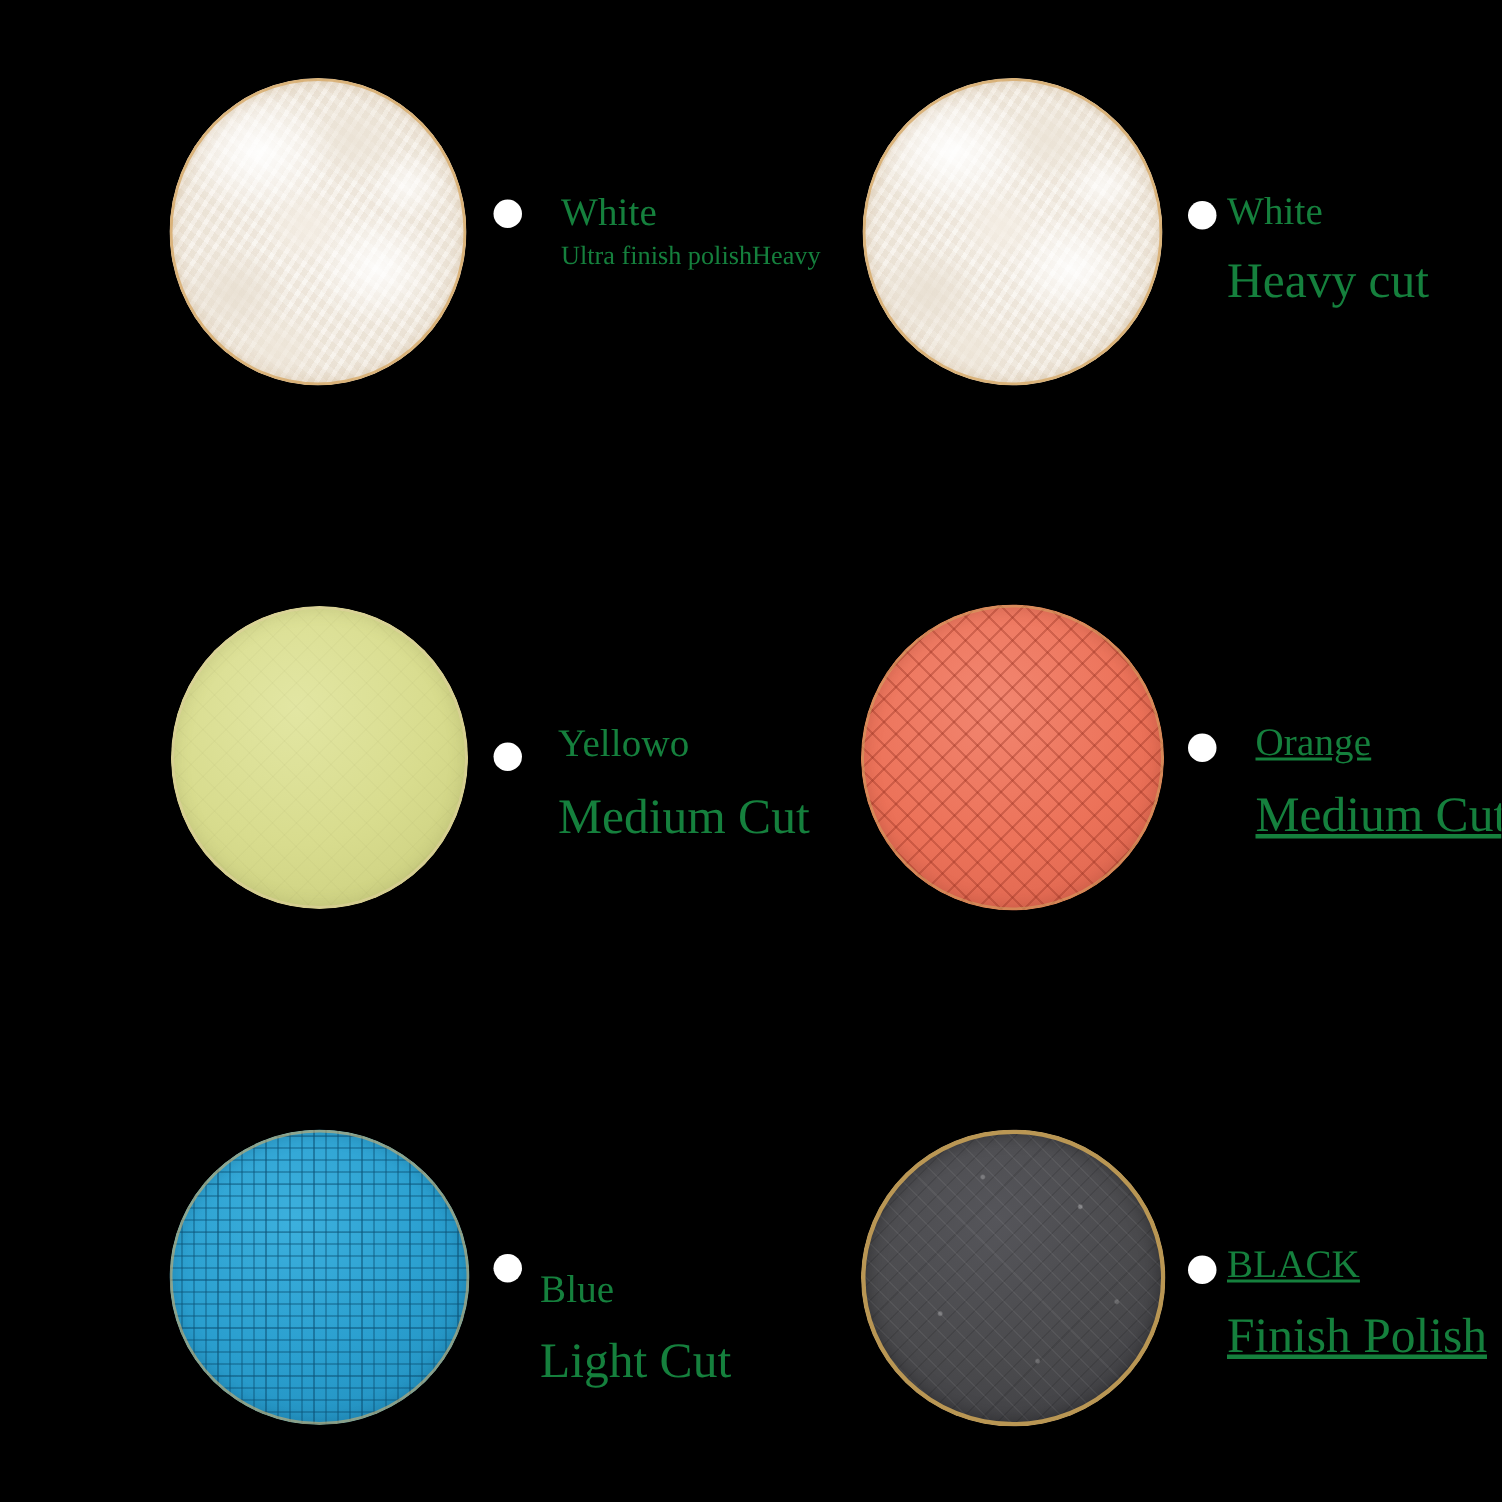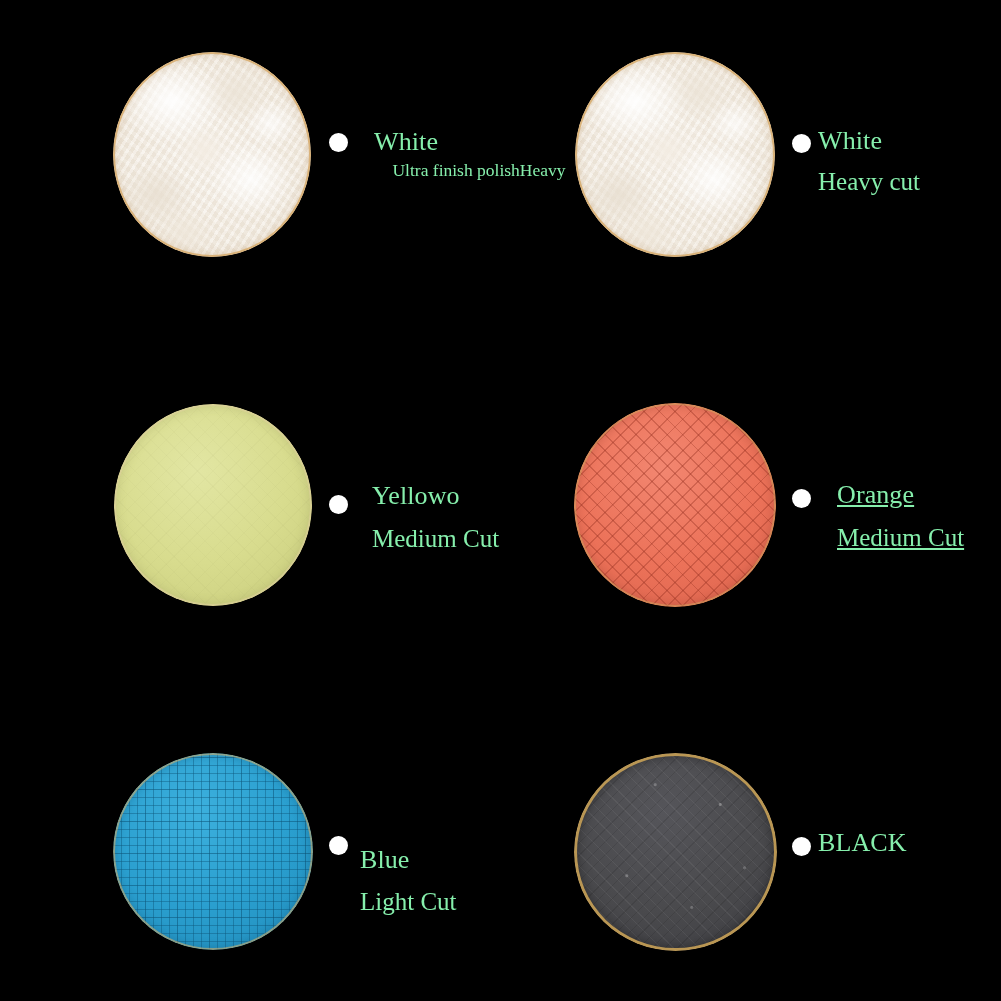--- a/index.html
+++ b/index.html
@@ -124,37 +124,36 @@
   
   .bullet {
     position: absolute;
     width: 19px;
     height: 19px;
     border-radius: 50%;
     background: #ffffff;
   }
   .label {
     position: absolute;
-    color: #86efac;
+    color: #15803d;
     white-space: nowrap;
   }
   .label .title {
     font-size: 26px;
     line-height: 1.08;
     letter-spacing: .1px;
   }
   .label .sub {
-    font-size: 25px;
+    font-size: 33px;
     line-height: 1.55;
   }
   .label .desc {
     font-size: 17.5px;
     line-height: 1.62;
     white-space: normal;
-    text-align: center;
   }
 </style>
 </head>
 <body>
 
 <div id="stage">
 
   <div class="pad" style="left:113px; top:52px; width:198px; height:205px;">
     <div class="surface surf-white"></div>
     <div class="rim rim-white"></div>
@@ -203,17 +202,18 @@
   <div class="label" style="left:360px; top:846px;">
     <div class="title">Blue</div>
     <div class="sub" style="margin-top:9px;">Light Cut</div>
   </div>
 
   <div class="pad" style="left:574px; top:753px; width:203px; height:198px;">
     <div class="surface surf-black"></div>
     <div class="rim rim-black"></div>
   </div>
   <div class="bullet" style="left:792px; top:837px;"></div>
-  <div class="label" style="left:818px; top:829px;">
+  <div class="label" style="left:818px; top:829px;text-decoration:underline;">
     <div class="title">BLACK</div>
+    <div class="sub" style="margin-top:9px;">Finish Polish</div>
   </div>
 
 </div>
 
 </body></html>

